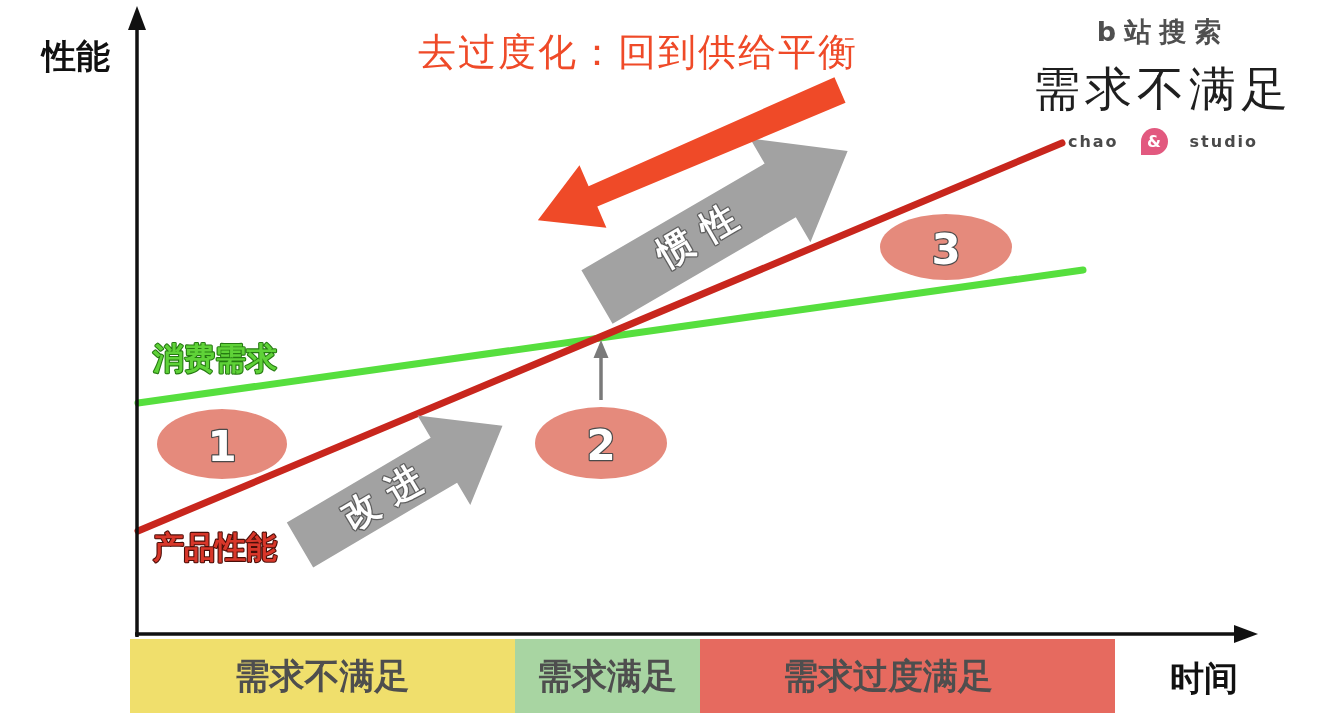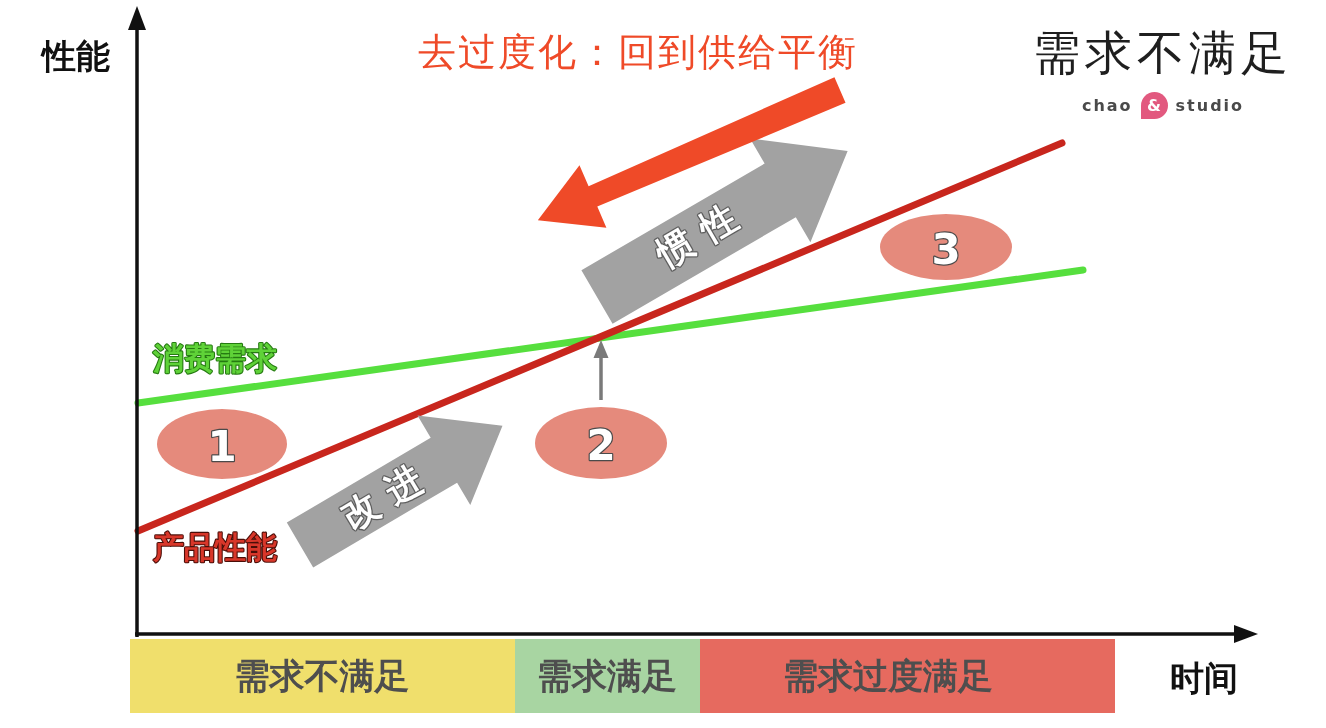--- a/index.html
+++ b/index.html
@@ -31,21 +31,21 @@
   }
   .band-label { font-size: 35px; font-weight: bold; fill: #4e4e4e; }
 
   
   .logo {
     position: absolute; top: 14px; right: 28px; width: 270px;
     text-align: center; color: #4a4a4a;
   }
   .logo-line1 { font-size: 27px; font-weight: 600; letter-spacing: 8px; color: #4f4f4f; }
   .logo-line2 { font-size: 47px; font-weight: 400; letter-spacing: 5px; color: #1f1f1f; margin-top: 8px; white-space: nowrap; }
-  .logo-line3 { margin-top: 7px; display: flex; align-items: center; justify-content: center; gap: 8px; }
+  .logo-line3 { margin-top: 7px; display: flex; align-items: center; justify-content: center; gap: 22px; }
   .logo-line3 .word { font-size: 16px; font-weight: bold; letter-spacing: 2px; color: #4a4a4a; }
   .amp-badge {
     width: 27px; height: 27px; background: #e2597f;
     border-radius: 50% 50% 50% 0;
     display: flex; align-items: center; justify-content: center;
     color: #ffffff; font-size: 16px; font-weight: bold;
   }
 </style>
 </head>
 <body>
@@ -103,20 +103,21 @@
       <line x1="137" y1="637" x2="137" y2="22" stroke="#111111" stroke-width="3.5"></line>
       <polygon points="137,6 128,30 146,30" fill="#111111"></polygon>
       <line x1="135" y1="634" x2="1240" y2="634" stroke="#111111" stroke-width="3.5"></line>
       <polygon points="1258,634 1234,625 1234,643" fill="#111111"></polygon>
       <text x="42" y="68" class="axis-label">性能</text>
       <text x="1170" y="690" class="axis-label">时间</text>
     </g>
   </svg>
 
   <div class="logo">
+    <div class="logo-line1">b站搜索</div>
     <div class="logo-line2">需求不满足</div>
     <div class="logo-line3">
       <span class="word">chao</span>
       <span class="amp-badge">&amp;</span>
       <span class="word">studio</span>
     </div>
   </div>
 
 </div>
 

